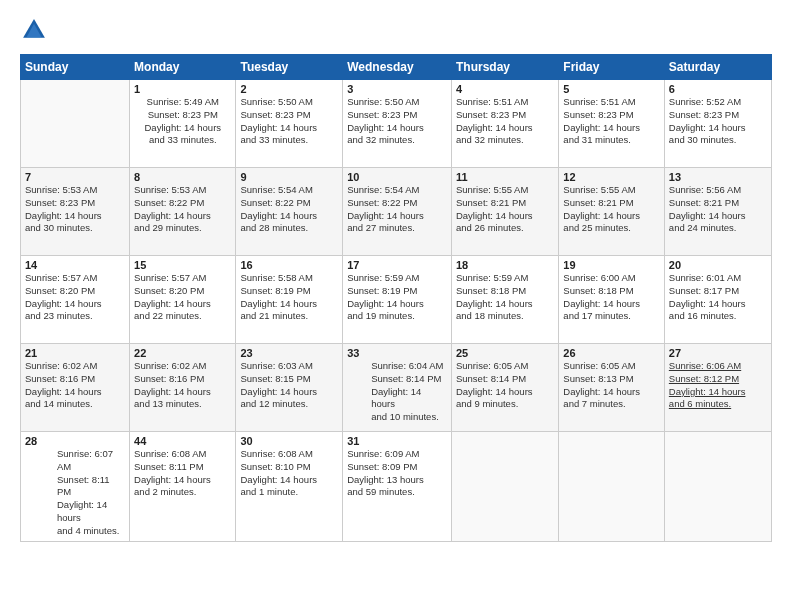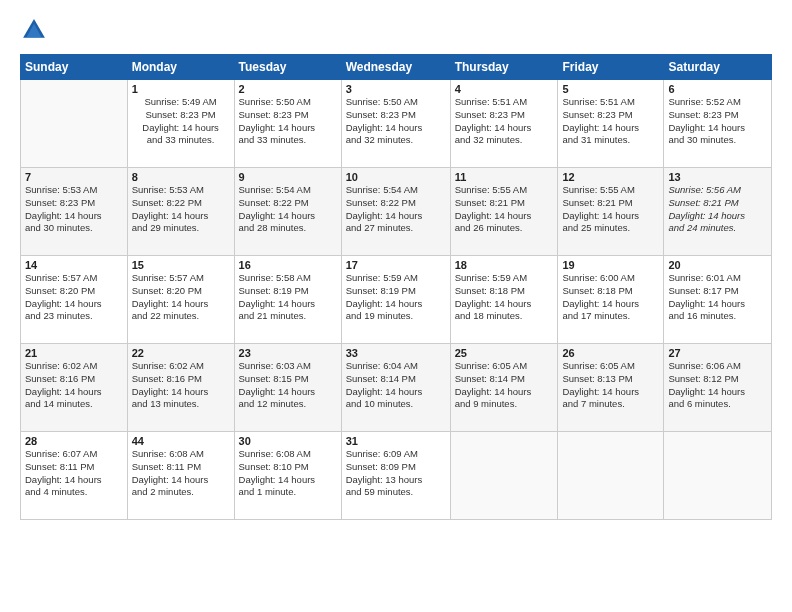--- a/index.html
+++ b/index.html
@@ -220,21 +220,21 @@
           </td>
           <td>
             <div class="day-num">12</div>
             <div class="day-info" style="white-space: pre-line;">Sunrise: 5:55 AM
 Sunset: 8:21 PM
 Daylight: 14 hours
 and 25 minutes.</div>
           </td>
           <td>
             <div class="day-num">13</div>
-            <div class="day-info" style="white-space: pre-line; font-style: italic;">Sunrise: 5:56 AM
+            <div class="day-info" style="white-space: pre-line;">Sunrise: 5:56 AM
 Sunset: 8:21 PM
 Daylight: 14 hours
 and 24 minutes.</div>
           </td>
         </tr>
         <tr>
           <td>
             <div class="day-num">14</div>
             <div class="day-info" style="white-space: pre-line;">Sunrise: 5:57 AM
 Sunset: 8:20 PM
@@ -301,51 +301,51 @@
           </td>
           <td>
             <div class="day-num">23</div>
             <div class="day-info" style="white-space: pre-line;">Sunrise: 6:03 AM
 Sunset: 8:15 PM
 Daylight: 14 hours
 and 12 minutes.</div>
           </td>
           <td>
             <div class="day-num">33</div>
-            <div class="day-info" style="white-space: pre-line;">Sunrise: 6:04 AM
+            <div class="day-info" style="white-space: pre-line; margin-left: 24px;">Sunrise: 6:04 AM
 Sunset: 8:14 PM
 Daylight: 14 hours
 and 10 minutes.</div>
           </td>
           <td>
             <div class="day-num">25</div>
             <div class="day-info" style="white-space: pre-line;">Sunrise: 6:05 AM
 Sunset: 8:14 PM
 Daylight: 14 hours
 and 9 minutes.</div>
           </td>
           <td>
             <div class="day-num">26</div>
             <div class="day-info" style="white-space: pre-line;">Sunrise: 6:05 AM
 Sunset: 8:13 PM
 Daylight: 14 hours
 and 7 minutes.</div>
           </td>
           <td>
             <div class="day-num">27</div>
-            <div class="day-info" style="white-space: pre-line;">Sunrise: 6:06 AM
+            <div class="day-info" style="white-space: pre-line; text-decoration: underline;">Sunrise: 6:06 AM
 Sunset: 8:12 PM
 Daylight: 14 hours
 and 6 minutes.</div>
           </td>
         </tr>
         <tr>
           <td>
             <div class="day-num">28</div>
-            <div class="day-info" style="white-space: pre-line;">Sunrise: 6:07 AM
+            <div class="day-info" style="white-space: pre-line; margin-left: 32px;">Sunrise: 6:07 AM
 Sunset: 8:11 PM
 Daylight: 14 hours
 and 4 minutes.</div>
           </td>
           <td>
             <div class="day-num">44</div>
             <div class="day-info" style="white-space: pre-line;">Sunrise: 6:08 AM
 Sunset: 8:11 PM
 Daylight: 14 hours
 and 2 minutes.</div>

